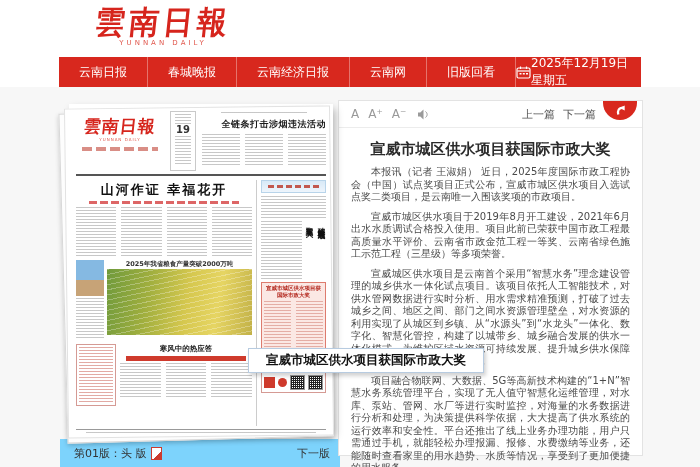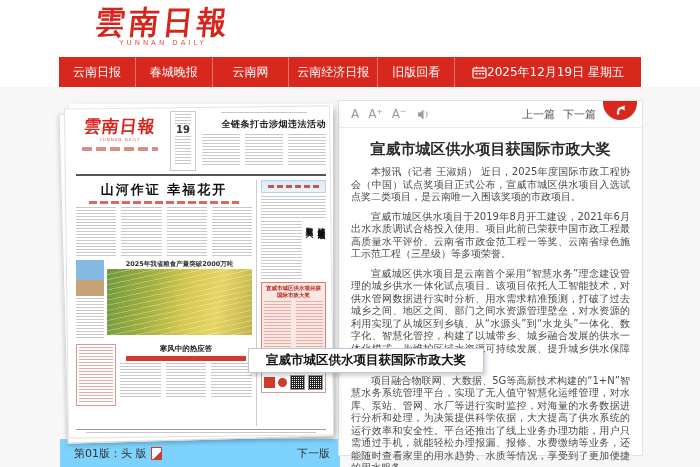--- a/index.html
+++ b/index.html
@@ -8,21 +8,21 @@
   
   .site-header{position:absolute;left:0;top:0;width:700px;height:57px;background:#fff;}
   .logo{position:absolute;left:95px;top:5px;text-align:center;}
   .logo-cn{font-size:30px;font-weight:bold;color:#d6251d;letter-spacing:4px;
            transform:skewX(-6deg) scaleY(1.05);line-height:34px;}
   .logo-en{font-size:7px;color:#e0554a;letter-spacing:3px;margin-top:0px;}
   
   .topnav{position:absolute;left:59px;top:57px;width:582px;height:30px;background:#d8281e;
           display:flex;align-items:stretch;color:#fff;font-size:12px;}
   .nav-item{flex:1;display:flex;align-items:center;justify-content:center;cursor:pointer;
-            border-right:1px solid rgba(255,255,255,.35);white-space:nowrap;padding:0 8px;}
+            border-right:1px solid rgba(255,255,255,.35);white-space:nowrap;padding:0 20px;}
   .nav-date{width:186px;display:flex;align-items:center;justify-content:center;gap:0;}
   .cal-icon{display:inline-block;line-height:0;}
   
   .content{position:absolute;left:0;top:87px;width:700px;height:380px;background:#f7f7f7;}
   
   .left-panel{position:absolute;left:60px;top:0;width:280px;height:380px;}
   .page{position:absolute;left:9px;top:17px;width:264px;height:328px;background:#fff;
         box-shadow:0 3px 0 #a9a9a9,2px 5px 8px rgba(0,0,0,.28);padding:7px;box-sizing:border-box;z-index:2;}
   .page::before{content:"";position:absolute;left:-6px;top:6px;width:100%;height:100%;background:#fdfdfd;
         border:1px solid #d8d8d8;transform:rotate(-1.6deg);z-index:-1;box-shadow:0 2px 5px rgba(0,0,0,.2);}
@@ -116,22 +116,22 @@
   <header class="site-header">
     <div class="logo">
       <div class="logo-cn">雲南日報</div>
       <div class="logo-en">YUNNAN DAILY</div>
     </div>
   </header>
 
   <nav class="topnav">
     <span class="nav-item">云南日报</span>
     <span class="nav-item">春城晚报</span>
+    <span class="nav-item">云南经济日报</span>
     <span class="nav-item">云南网</span>
-    <span class="nav-item">云南经济日报</span>
     <span class="nav-item">旧版回看</span>
     <span class="nav-date">
       <span class="cal-icon">
         <svg width="15" height="13" viewBox="0 0 15 13">
           <rect x="1" y="2" width="13" height="10" rx="1.5" fill="none" stroke="#fff" stroke-width="1.2"></rect>
           <line x1="1.5" y1="5" x2="13.5" y2="5" stroke="#fff" stroke-width="1.2"></line>
           <line x1="4.5" y1="0.5" x2="4.5" y2="3" stroke="#fff" stroke-width="1.2"></line>
           <line x1="10.5" y1="0.5" x2="10.5" y2="3" stroke="#fff" stroke-width="1.2"></line>
           <rect x="3.5" y="7" width="2" height="1.5" fill="#fff"></rect>
           <rect x="6.8" y="7" width="2" height="1.5" fill="#fff"></rect>

